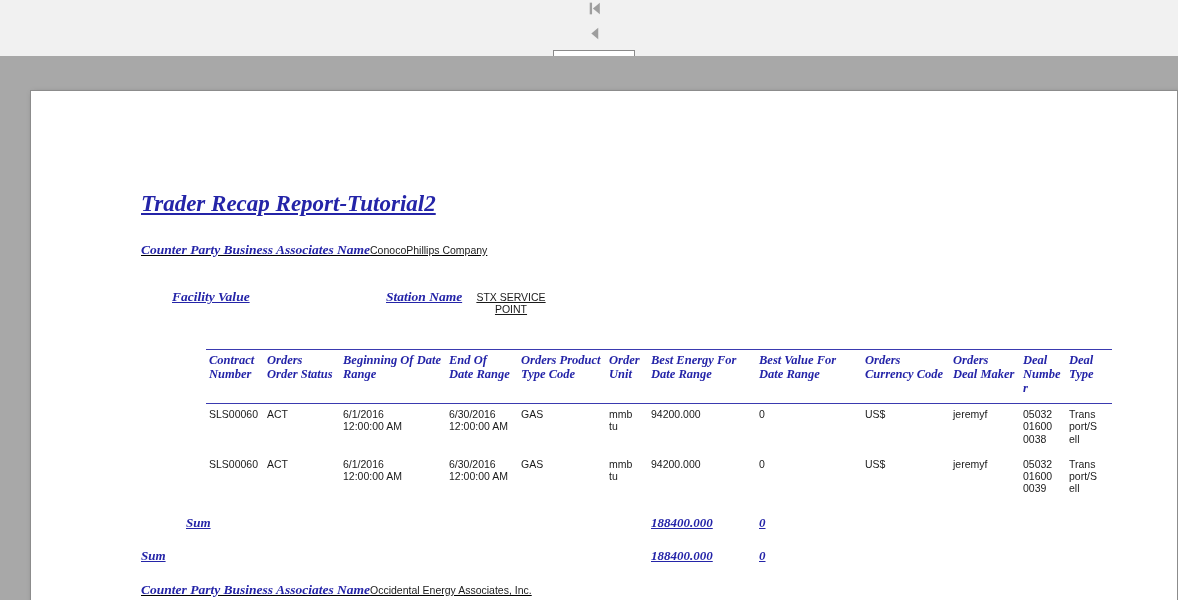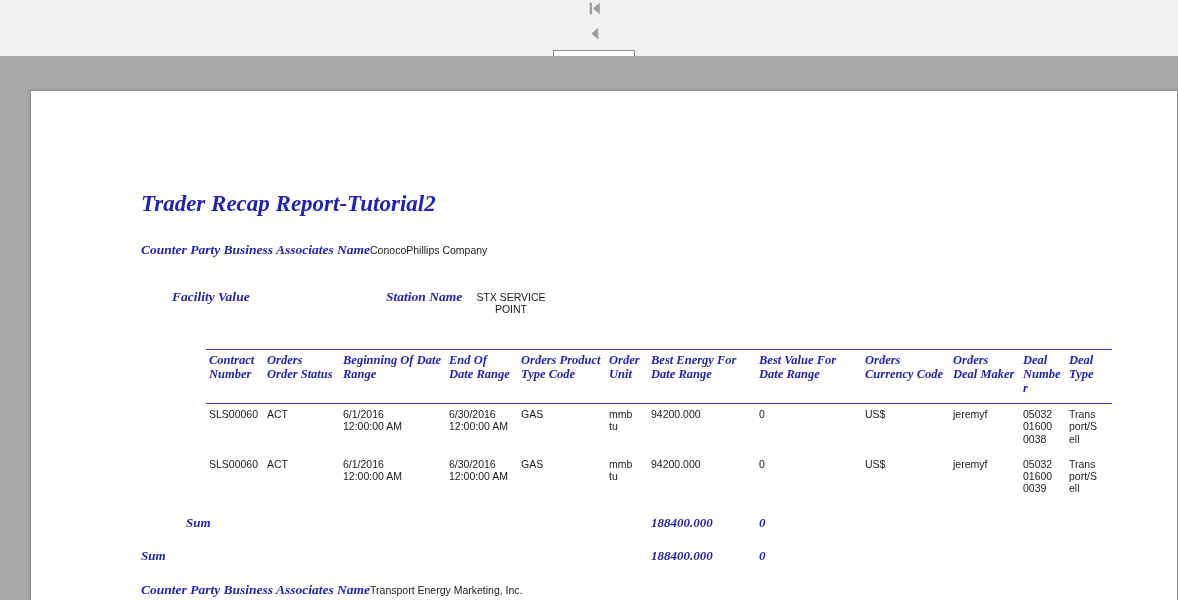--- a/index.html
+++ b/index.html
@@ -40,21 +40,21 @@
   .export-caret{font-size:8px;color:#444;margin-left:2px;}
   
   .viewer{position:absolute;top:56px;left:0;width:1178px;height:544px;background:var(--viewer-bg);}
   .pageEl{
     position:absolute;left:30px;top:34px;width:1148px;height:520px;background:#fff;
     border:1px solid #8c8c8c;box-shadow:3px 3px 6px rgba(0,0,0,.35);
   }
   
   .serifb{font-family:"Liberation Serif",serif;font-weight:bold;font-style:italic;color:var(--blue);}
   .val-sans{font-family:"Liberation Sans",sans-serif;font-weight:normal;font-style:normal;color:#1a1a1a;font-size:10.5px;line-height:1.15;}
-  .abs{position:absolute;}
+  .abs{position:absolute;text-decoration:underline;}
   .rep-title{left:110px;top:100px;font-size:23px;white-space:nowrap;}
   .lbl{font-size:13.5px;white-space:nowrap;}
   .sum-txt{font-size:13px;white-space:nowrap;}
   
   table.rpt{
     position:absolute;left:175px;top:258px;width:906px;
     border-collapse:collapse;table-layout:fixed;
   }
   tr.hrow td{
     border-top:1.5px solid var(--blue-line);border-bottom:1.5px solid var(--blue-line);
@@ -276,17 +276,17 @@
 
     <span class="abs serifb sum-txt" style="left:155px;top:424px;">Sum</span>
     <span class="abs serifb sum-txt" style="left:620px;top:424px;">188400.000</span>
     <span class="abs serifb sum-txt" style="left:728px;top:424px;">0</span>
 
     <span class="abs serifb sum-txt" style="left:110px;top:457px;">Sum</span>
     <span class="abs serifb sum-txt" style="left:620px;top:457px;">188400.000</span>
     <span class="abs serifb sum-txt" style="left:728px;top:457px;">0</span>
 
     <div class="abs" style="left:110px;top:489px;white-space:nowrap;">
-      <span class="serifb lbl">Counter Party Business Associates Name</span><span class="val-sans">Transport Energy Marketing, Inc.</span>
+      <span class="serifb lbl">Counter Party Business Associates Name</span><span class="val-sans">Occidental Energy Associates, Inc.</span>
     </div>
 
   </div>
 </div>
 
 </body></html>

